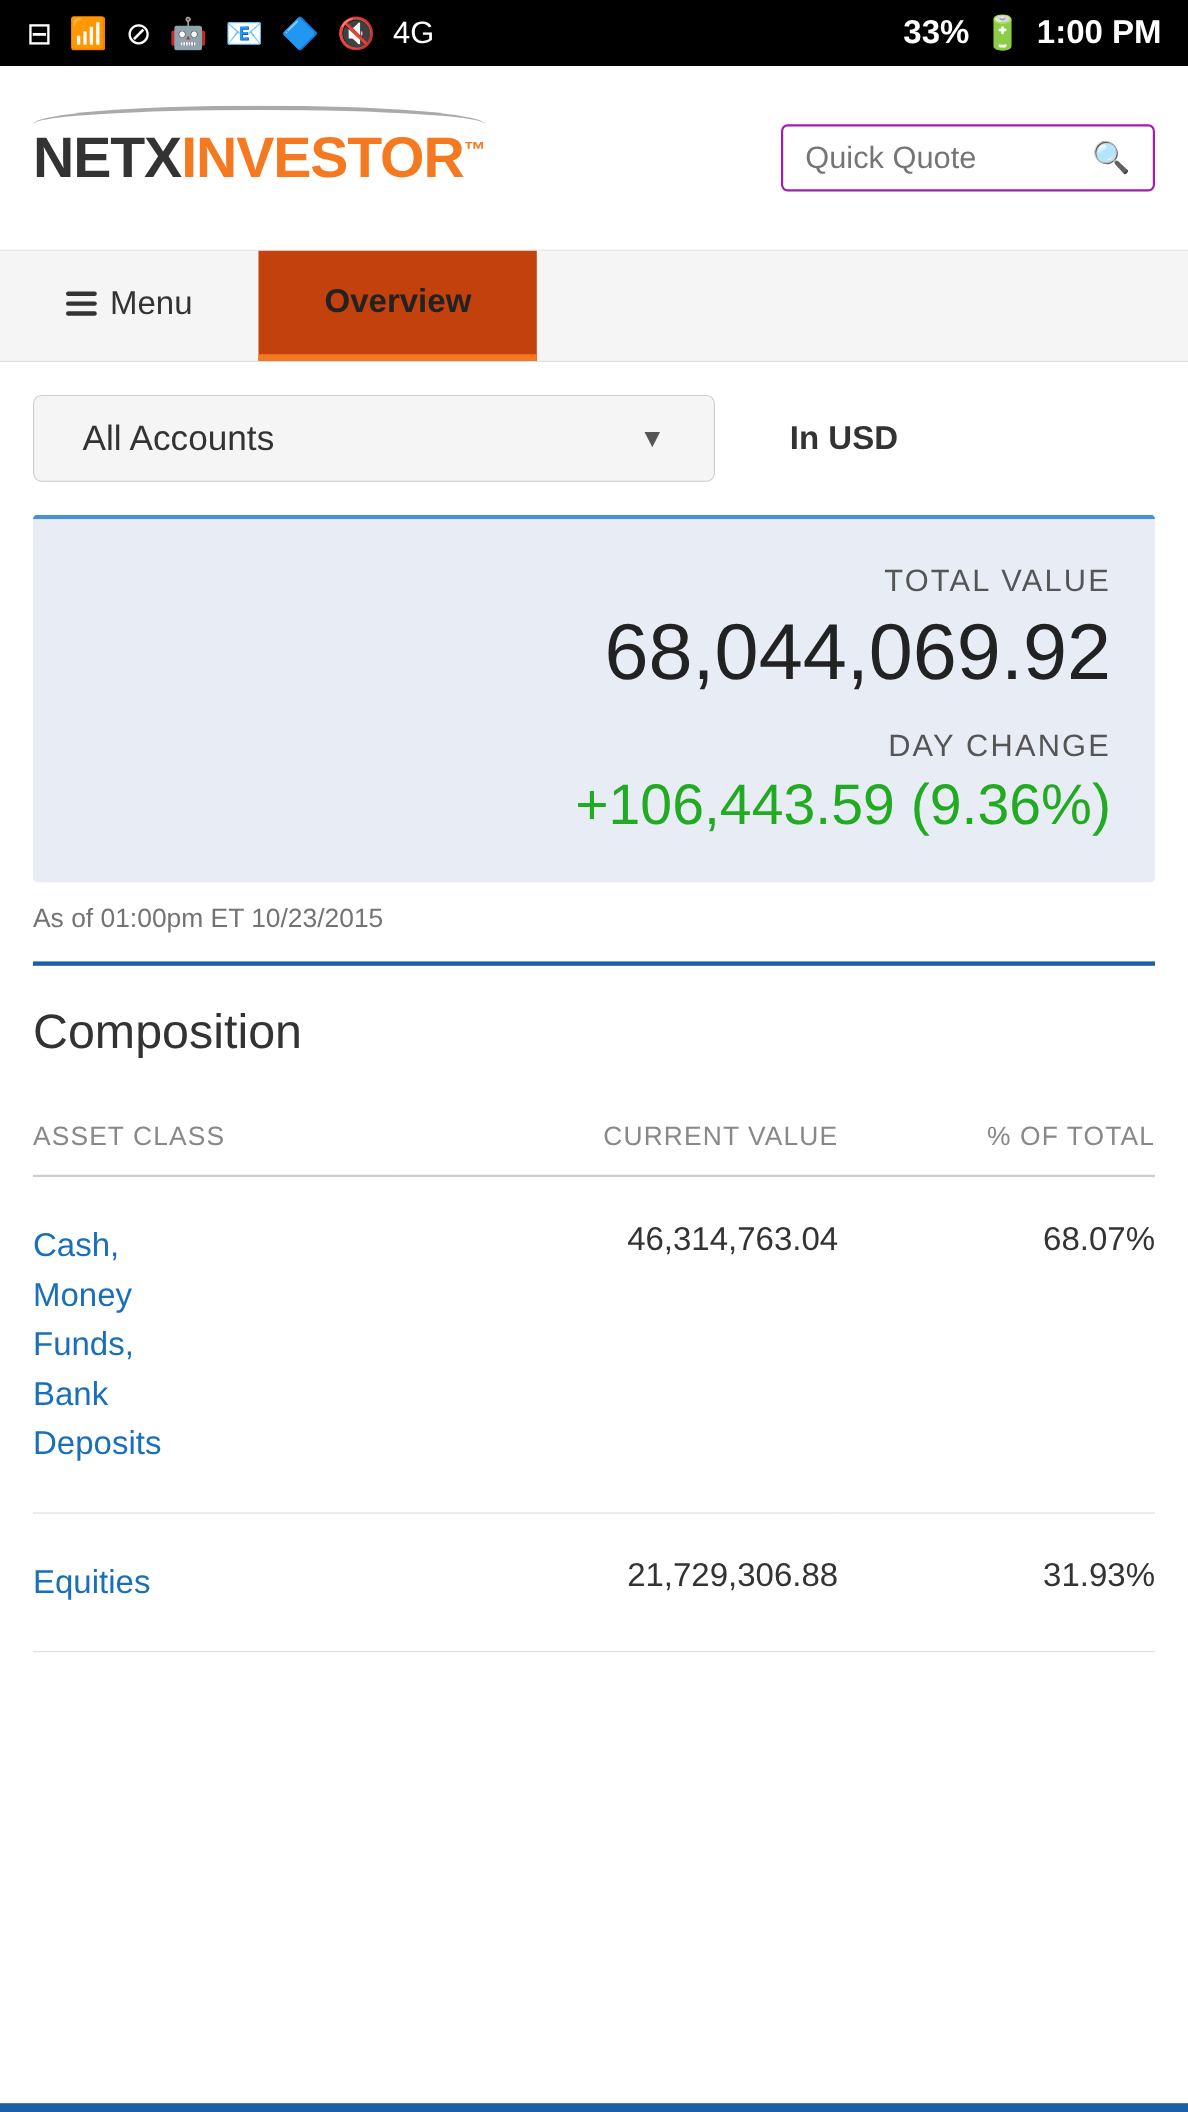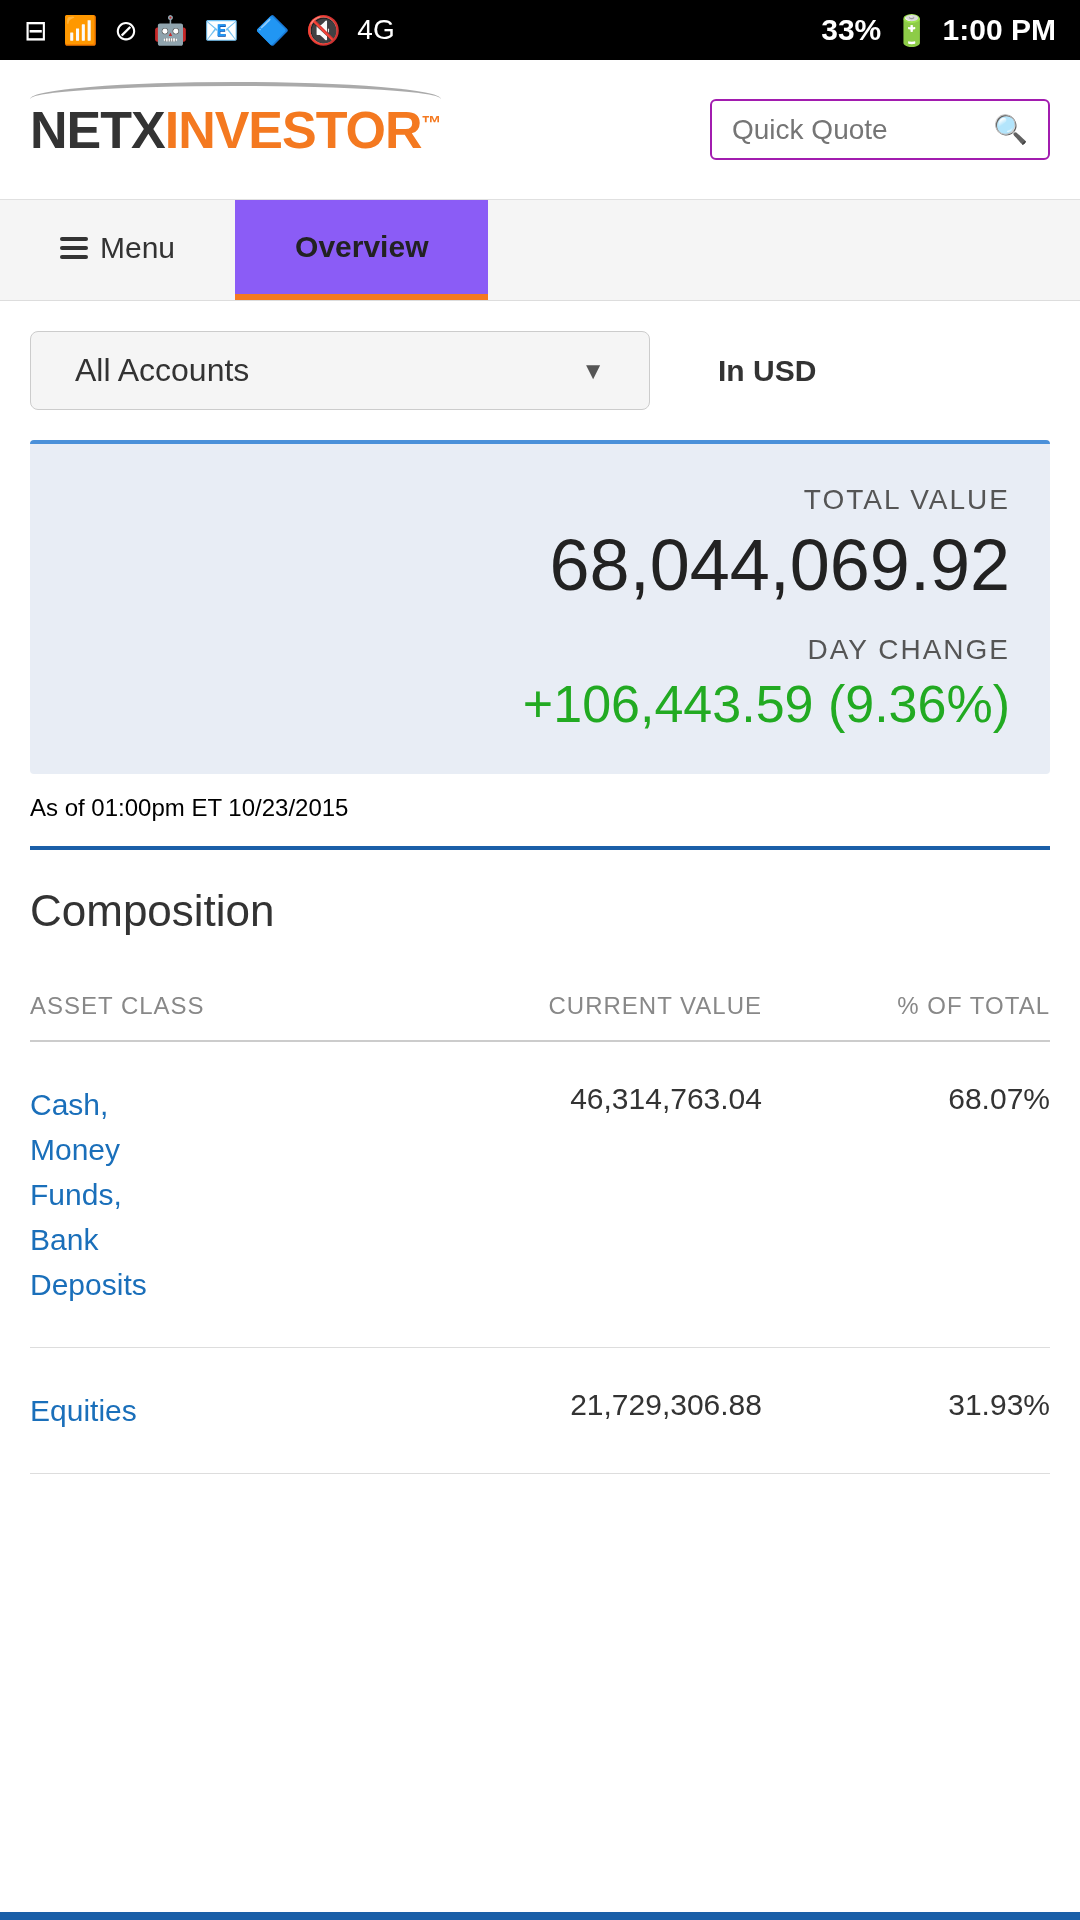--- a/index.html
+++ b/index.html
@@ -34,21 +34,21 @@
       display: flex;
       align-items: center;
       gap: 12px;
       font-size: 30px;
       font-weight: bold;
     }
 
     
     .header {
       width: 100%;
-      height: 140px;
+      height: 168px;
       background: #ffffff;
       display: flex;
       align-items: center;
       justify-content: space-between;
       padding: 0 30px;
       border-bottom: 1px solid #e0e0e0;
     }
     .logo-container {
       display: flex;
       align-items: center;
@@ -115,21 +115,21 @@
       padding: 30px 60px;
       font-size: 30px;
       cursor: pointer;
       color: #333333;
       border-bottom: 4px solid transparent;
       display: flex;
       align-items: center;
       gap: 12px;
     }
     .nav-tab.active {
-      background: #8b5cf6;
+      background: #c2410c;
       border-bottom: 6px solid #f47920;
       font-weight: bold;
       color: #222222;
     }
     .hamburger-icon {
       display: flex;
       flex-direction: column;
       gap: 5px;
     }
     .hamburger-line {
@@ -209,21 +209,21 @@
     }
     .day-change-amount {
       font-size: 52px;
       color: #22aa22;
       font-weight: 400;
     }
 
     
     .as-of-text {
       font-size: 24px;
-      color: #000000;
+      color: #737373;
       margin-bottom: 24px;
       margin-top: 10px;
     }
 
     
     .blue-divider {
       width: 100%;
       height: 4px;
       background: #1a5fa8;
       margin-bottom: 36px;

